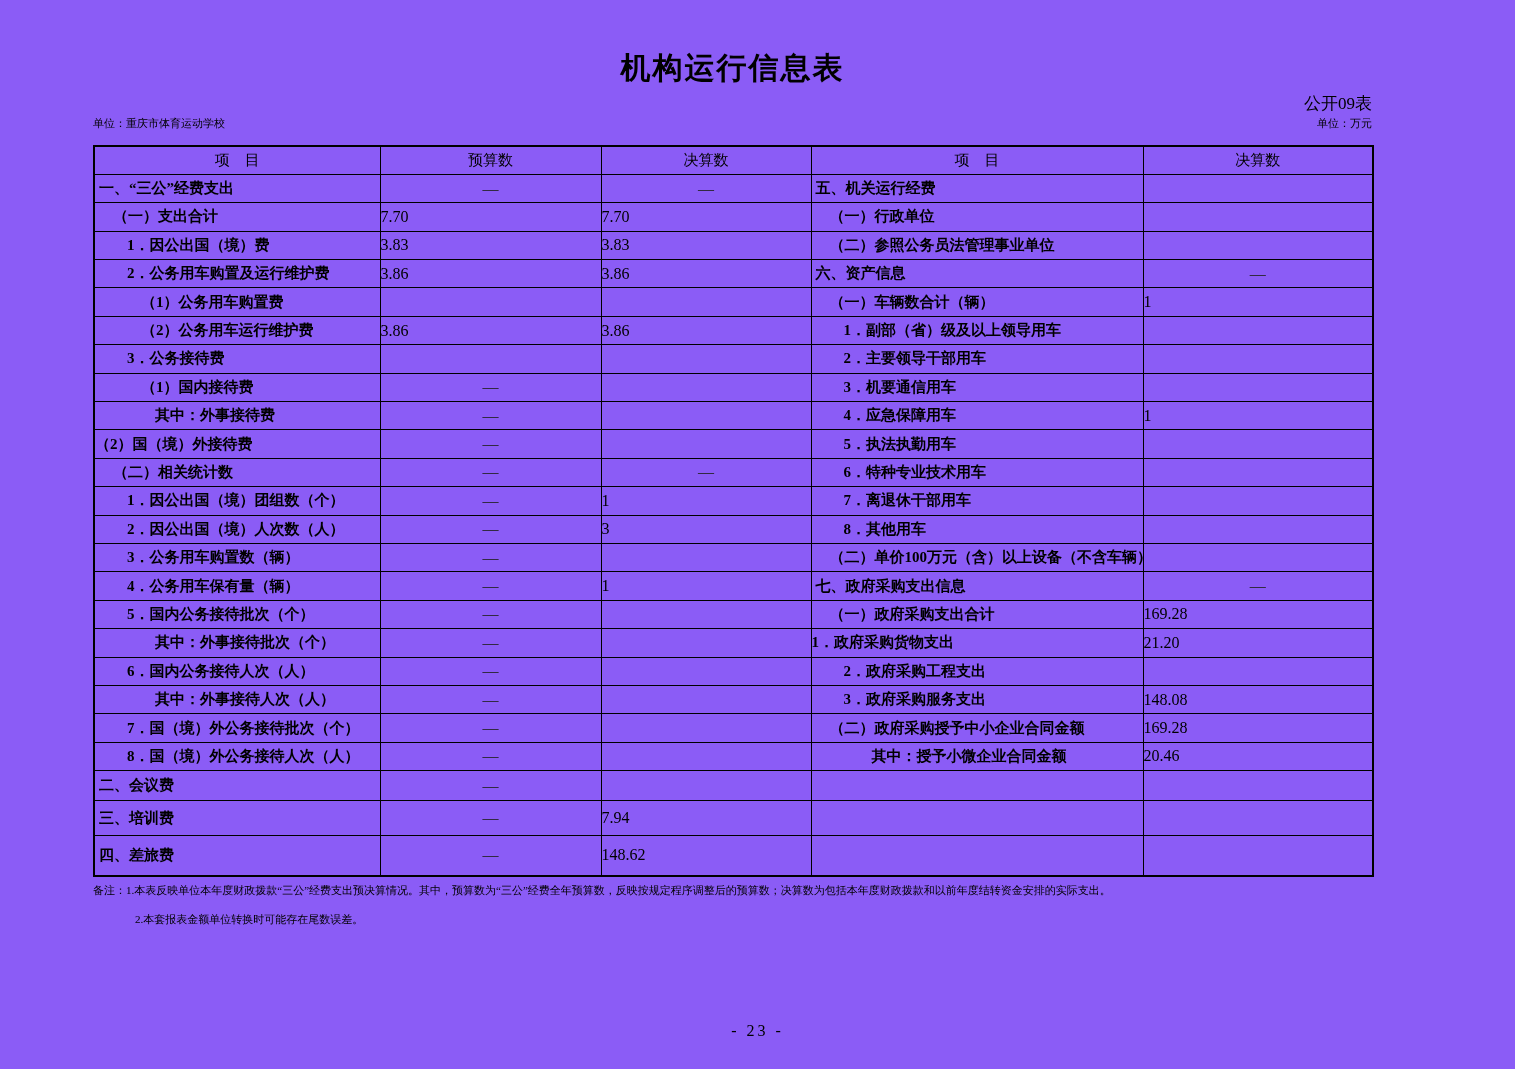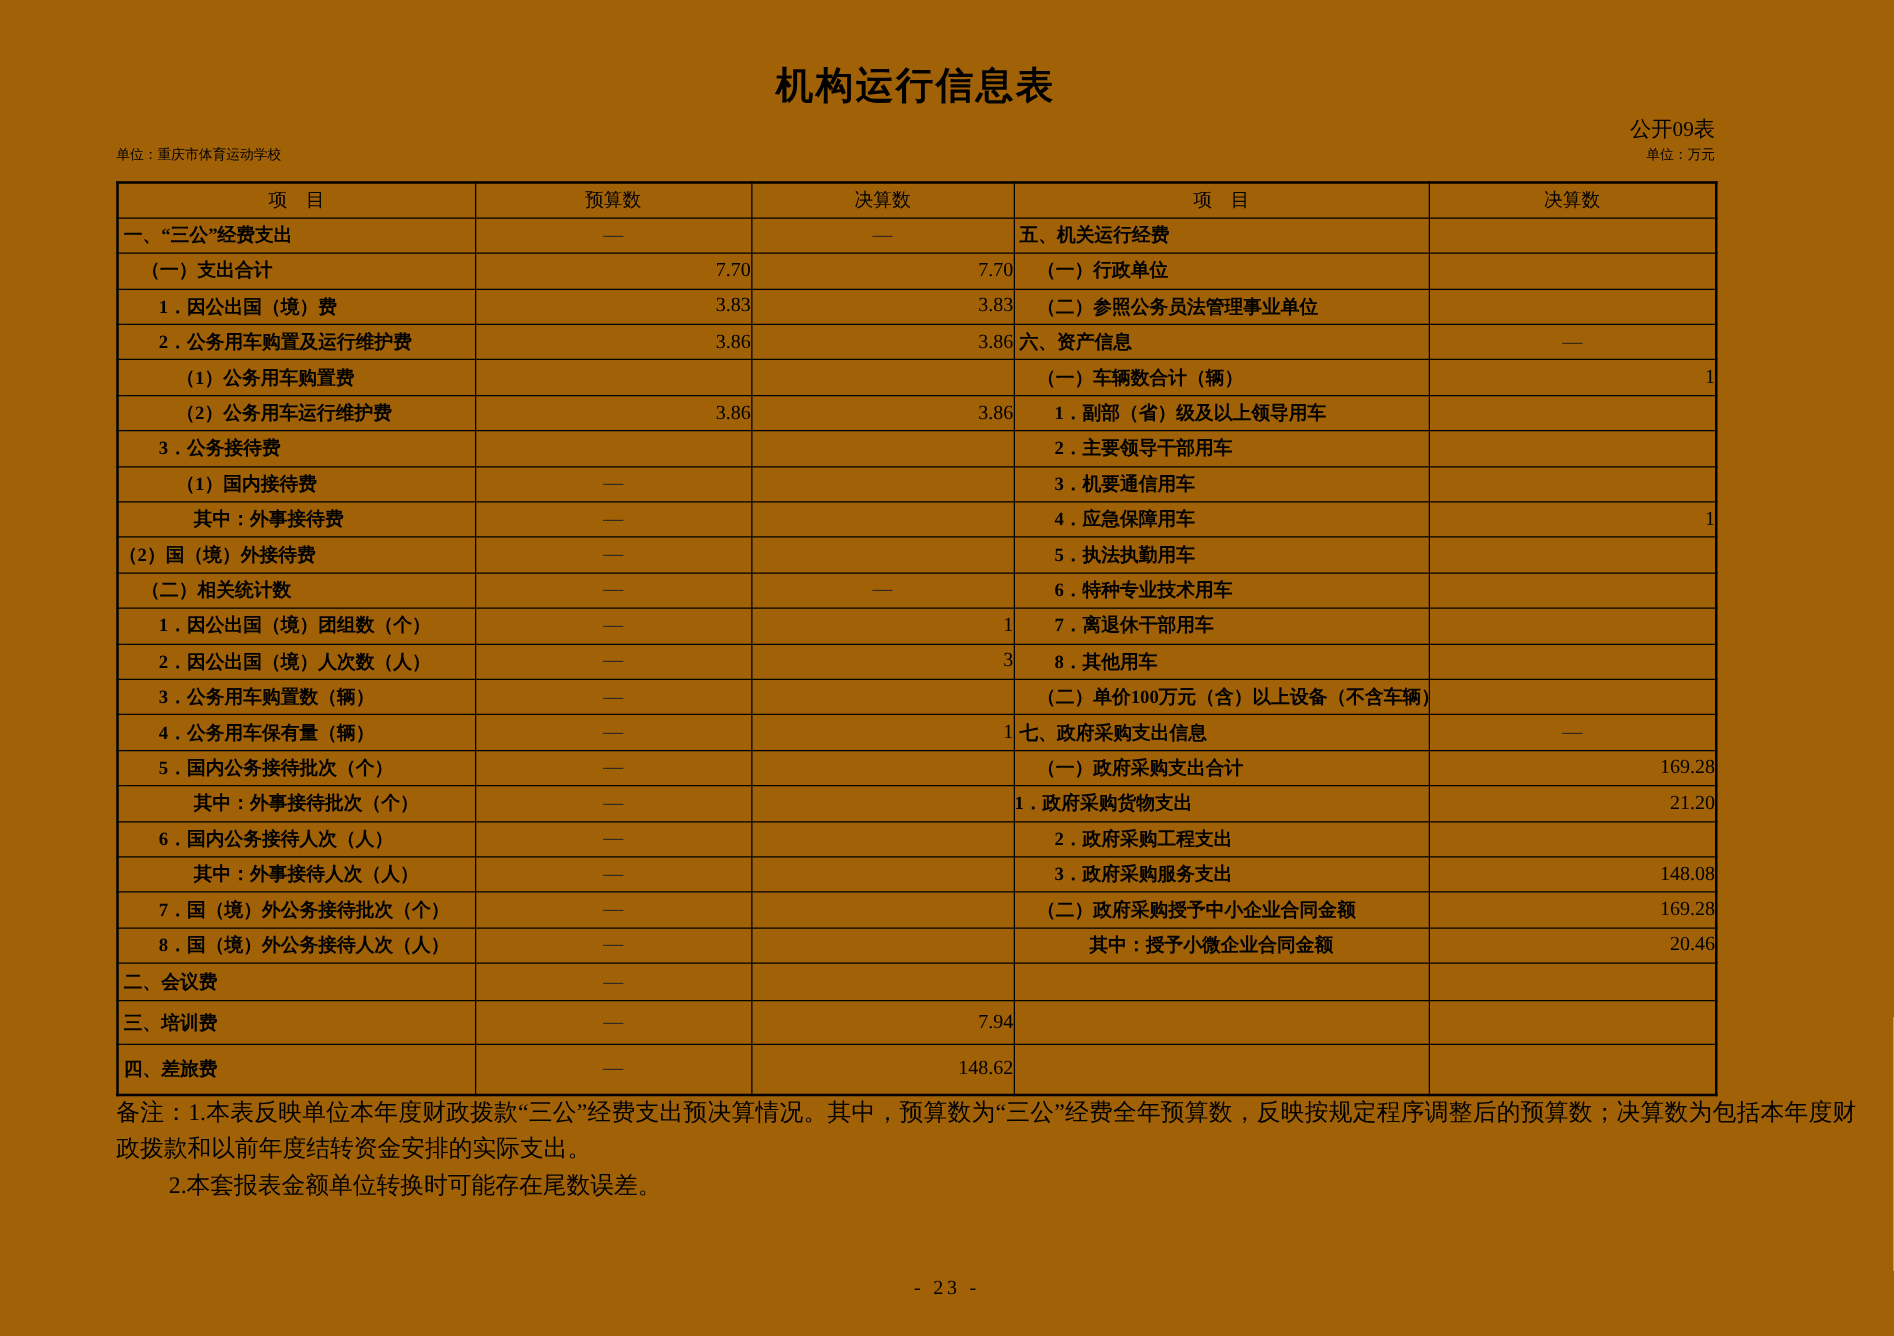--- a/index.html
+++ b/index.html
@@ -1,21 +1,21 @@
 <!DOCTYPE html>
 <html><head>
 <meta charset="utf-8">
 <style>
   * { margin: 0; padding: 0; box-sizing: border-box; }
   html, body { background: #ffffff; }
   .page {
     position: relative;
     width: 1515px;
     height: 1069px;
-    background: #a16207;
+    background: #8b5cf6;
     color: #000;
     font-family: "Liberation Serif", "DejaVu Serif", serif;
     overflow: hidden;
   }
   .doc-title {
     position: absolute;
     top: 48px; left: 93px; width: 1279px;
     text-align: center;
     font-size: 30px;
     font-weight: bold;
@@ -59,32 +59,32 @@
   tr.tall1 { height: 30px !important; margin-left: 15px; }
   tr.tall2 { height: 35px !important; }
   tr.tall3 { height: 40px !important; }
   td.lbl {
     font-size: 15px;
     font-weight: 600;
     text-align: left;
   }
   td.num {
     font-size: 16px;
-    text-align: right;
+    text-align: left;
     padding-right: 12px;
   }
   td.dash {
     font-size: 16px;
     text-align: center;
     color: #222;
   }
   .notes {
     position: absolute;
     top: 876px; left: 93px; width: 1392px;
-    font-size: 19px;
+    font-size: 11px;
     line-height: 29px;
     text-align: justify;
   }
   .notes .note2 { padding-left: 42px; }
   .page-number {
     position: absolute;
     top: 1022px; left: 0; width: 1515px;
     text-align: center;
     font-size: 16px;
     letter-spacing: 3px;

